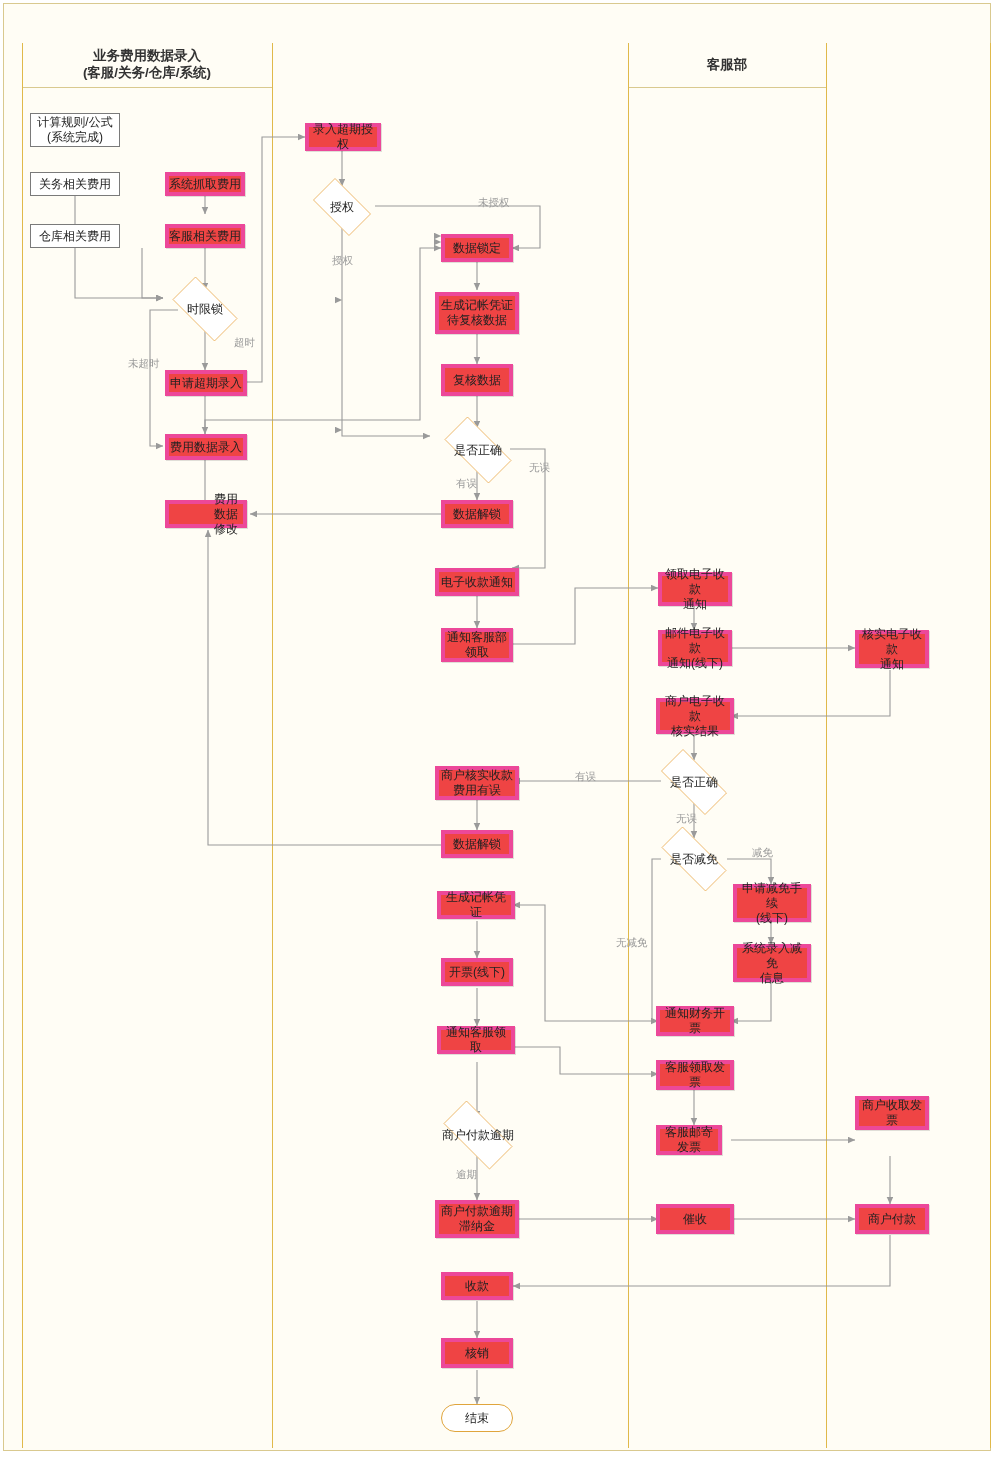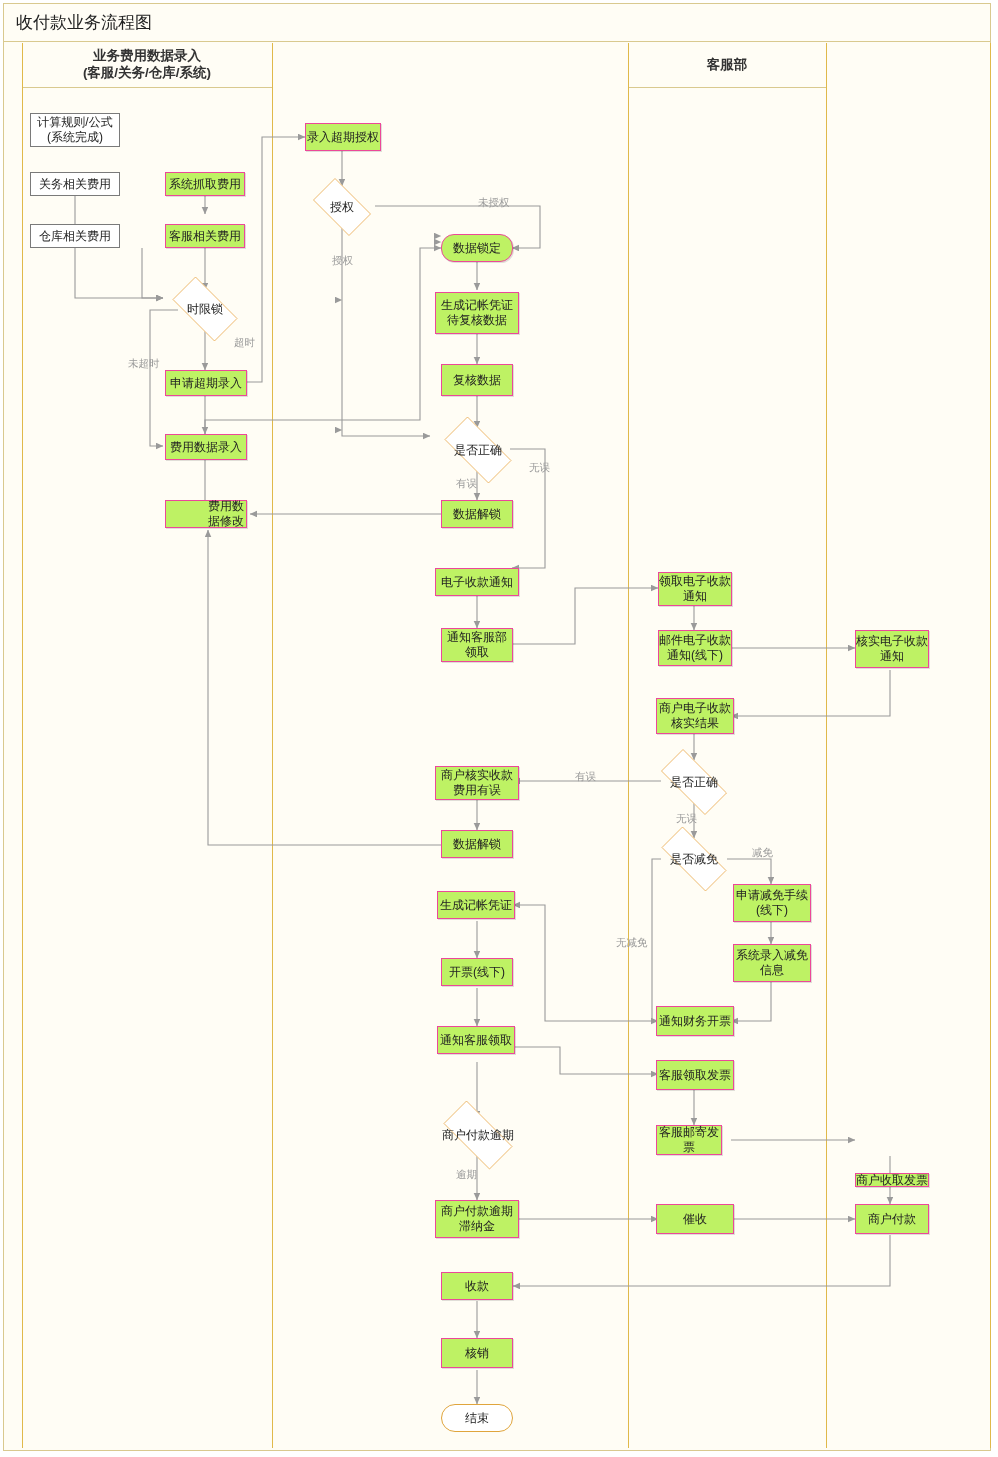--- a/index.html
+++ b/index.html
@@ -39,21 +39,21 @@
   
   #wires{position:absolute;left:0;top:0;width:998px;height:1457px;pointer-events:none;}
 
   
   .node{
     position:absolute;box-sizing:border-box;
     display:flex;align-items:center;justify-content:center;text-align:center;
     font-size:12px;line-height:1.25;color:#222;
   }
   .proc{
-    background:#bef264;border:1px solid #ec4899;
+    background:#ef4444;border:4px solid #ec4899;
     box-shadow:1px 1px 0 rgba(0,0,0,.12);
   }
   .plain{
     background:#fff;border:1px solid #7a7a7a;
   }
   .dec{
     background:transparent;border:none;
   }
   .dec .dshape{
     position:absolute;left:0;top:0;width:100%;height:100%;
@@ -69,21 +69,20 @@
     position:absolute;font-size:10.5px;color:#9a9a9a;white-space:nowrap;
   }
 </style>
 </head>
 <body>
 
 <div id="canvas">
 
   <div class="frame"></div>
 
-  <div class="title-bar">收付款业务流程图</div>
 
   <div class="lane-head" style="left:22px;width:250px;">
     <div>
       <div>业务费用数据录入</div>
       <div>(客服/关务/仓库/系统)</div>
     </div>
   </div>
   <div class="lane-head" style="left:628px;width:198px;">客服部</div>
 
   <div class="lane-sep" style="left:22px;"></div>
@@ -227,21 +226,21 @@
     <span>费用数据修改</span>
   </div>
 
   <div class="node proc" style="left:305px;top:123px;width:76px;height:28px;">
     <span>录入超期授权</span>
   </div>
   <div class="node dec" style="left:306px;top:185px;width:72px;height:44px;">
     <div class="dshape"></div>
     <span class="dlabel">授权</span>
   </div>
-  <div class="node proc" style="left:441px;top:234px;width:72px;height:28px;border-radius:13px;">
+  <div class="node proc" style="left:441px;top:234px;width:72px;height:28px;">
     <span>数据锁定</span>
   </div>
   <div class="node proc" style="left:435px;top:292px;width:84px;height:42px;">
     <span style="white-space:pre-line">生成记帐凭证
 待复核数据</span>
   </div>
   <div class="node proc" style="left:441px;top:364px;width:72px;height:32px;">
     <span>复核数据</span>
   </div>
   <div class="node dec" style="left:434px;top:427px;width:88px;height:46px;">
@@ -329,21 +328,21 @@
     <span>客服邮寄发票</span>
   </div>
   <div class="node proc" style="left:656px;top:1204px;width:78px;height:30px;">
     <span>催收</span>
   </div>
 
   <div class="node proc" style="left:855px;top:630px;width:74px;height:38px;">
     <span style="white-space:pre-line">核实电子收款
 通知</span>
   </div>
-  <div class="node proc" style="left:855px;top:1173px;width:74px;height:14px;">
+  <div class="node proc" style="left:855px;top:1096px;width:74px;height:34px;">
     <span>商户收取发票</span>
   </div>
   <div class="node proc" style="left:855px;top:1204px;width:74px;height:30px;">
     <span>商户付款</span>
   </div>
 
   <div class="edge-label" style="left:478px;top:196px;">未授权</div>
   <div class="edge-label" style="left:332px;top:254px;">授权</div>
   <div class="edge-label" style="left:234px;top:336px;">超时</div>
   <div class="edge-label" style="left:128px;top:357px;">未超时</div>

